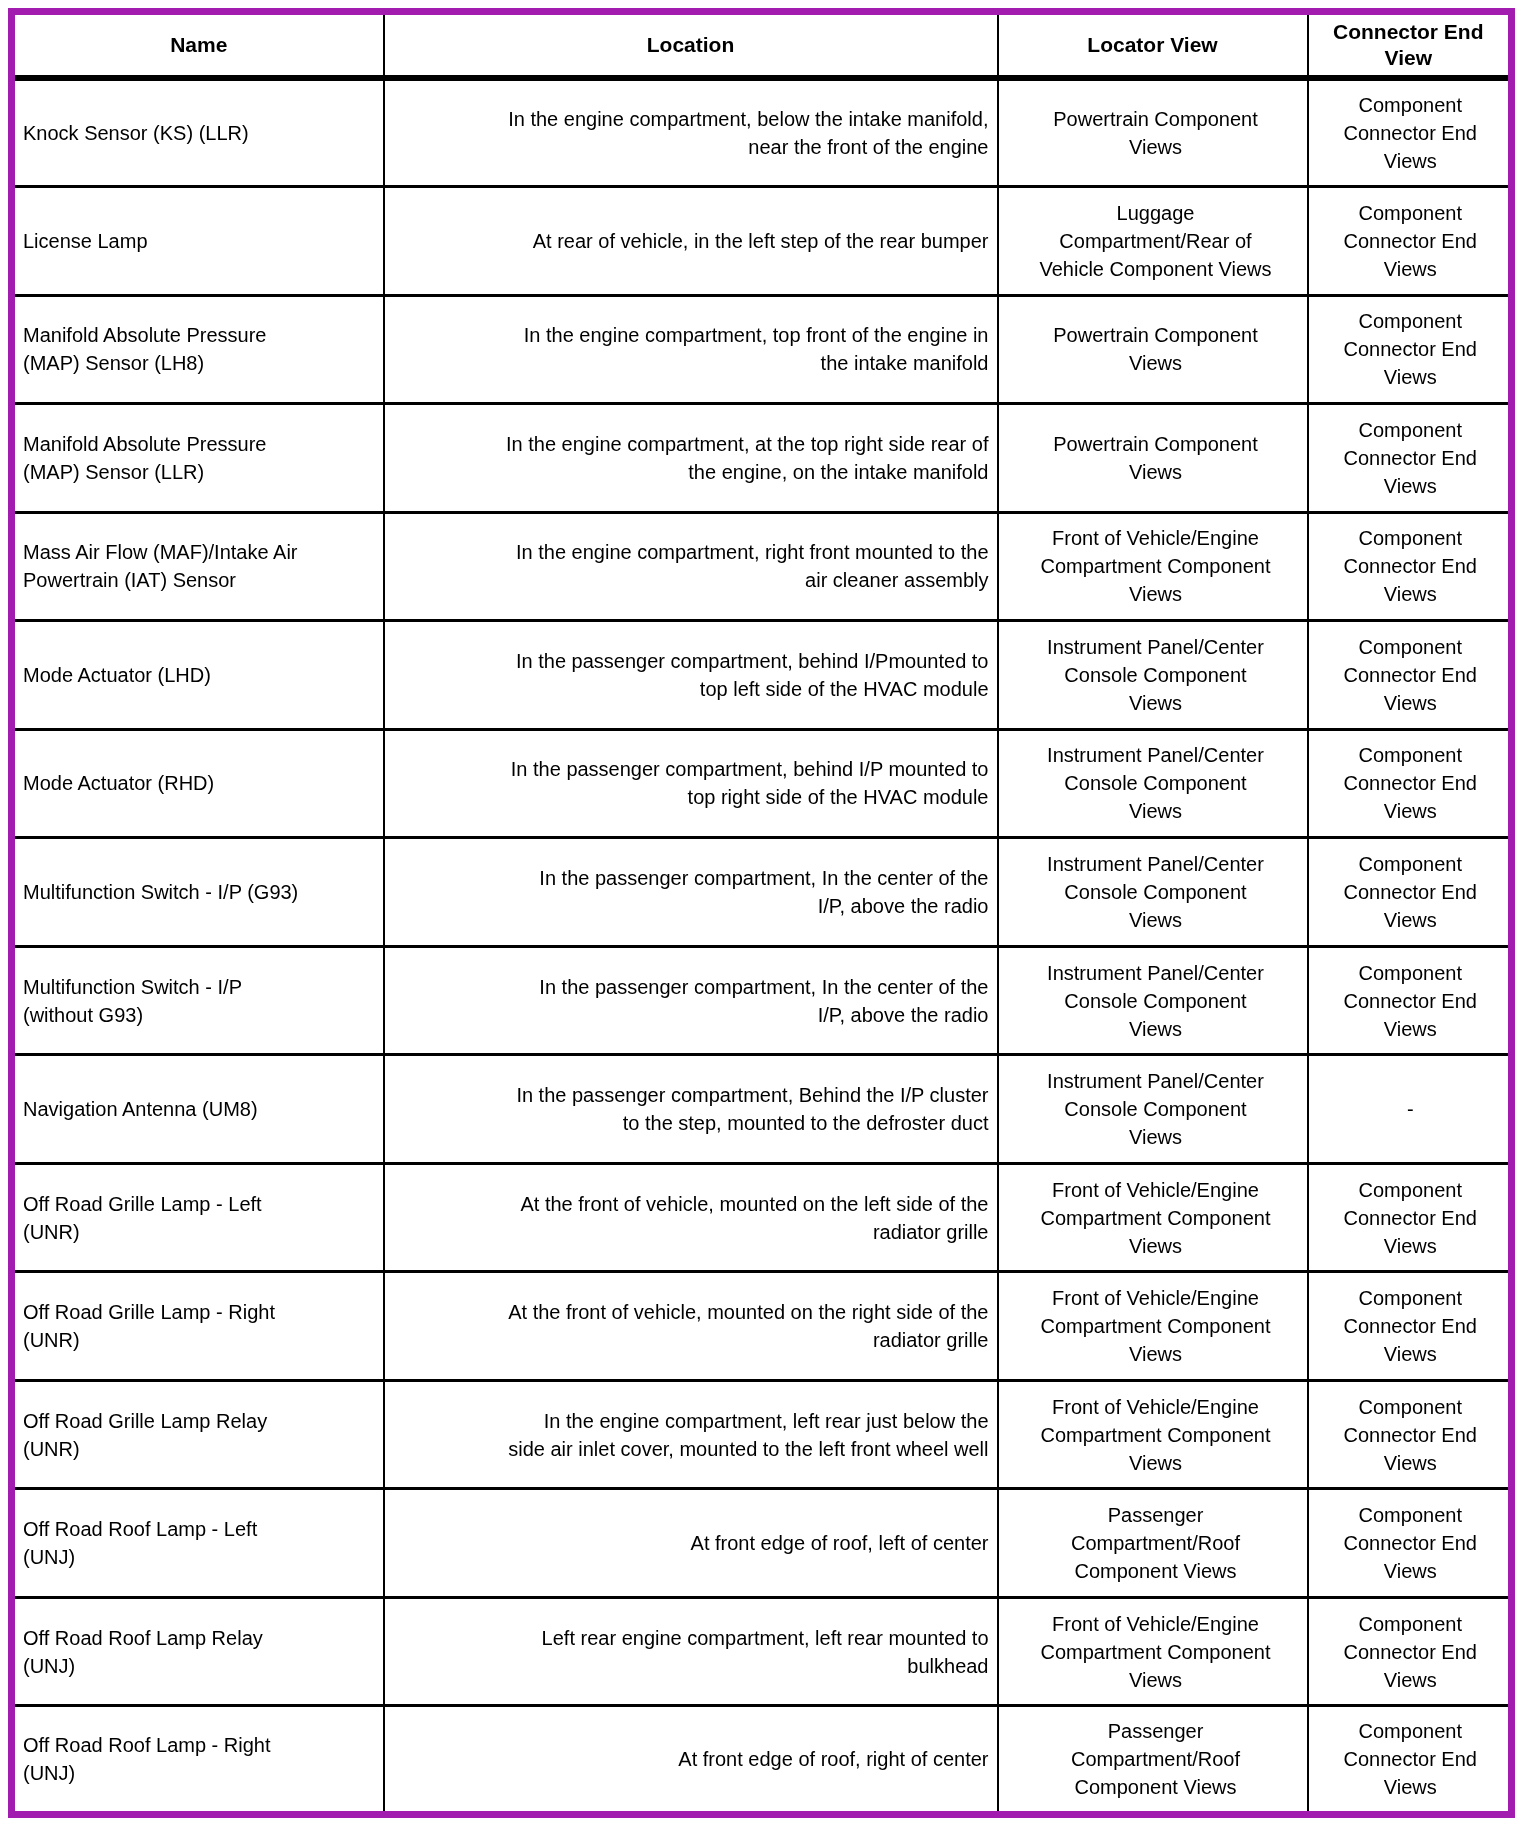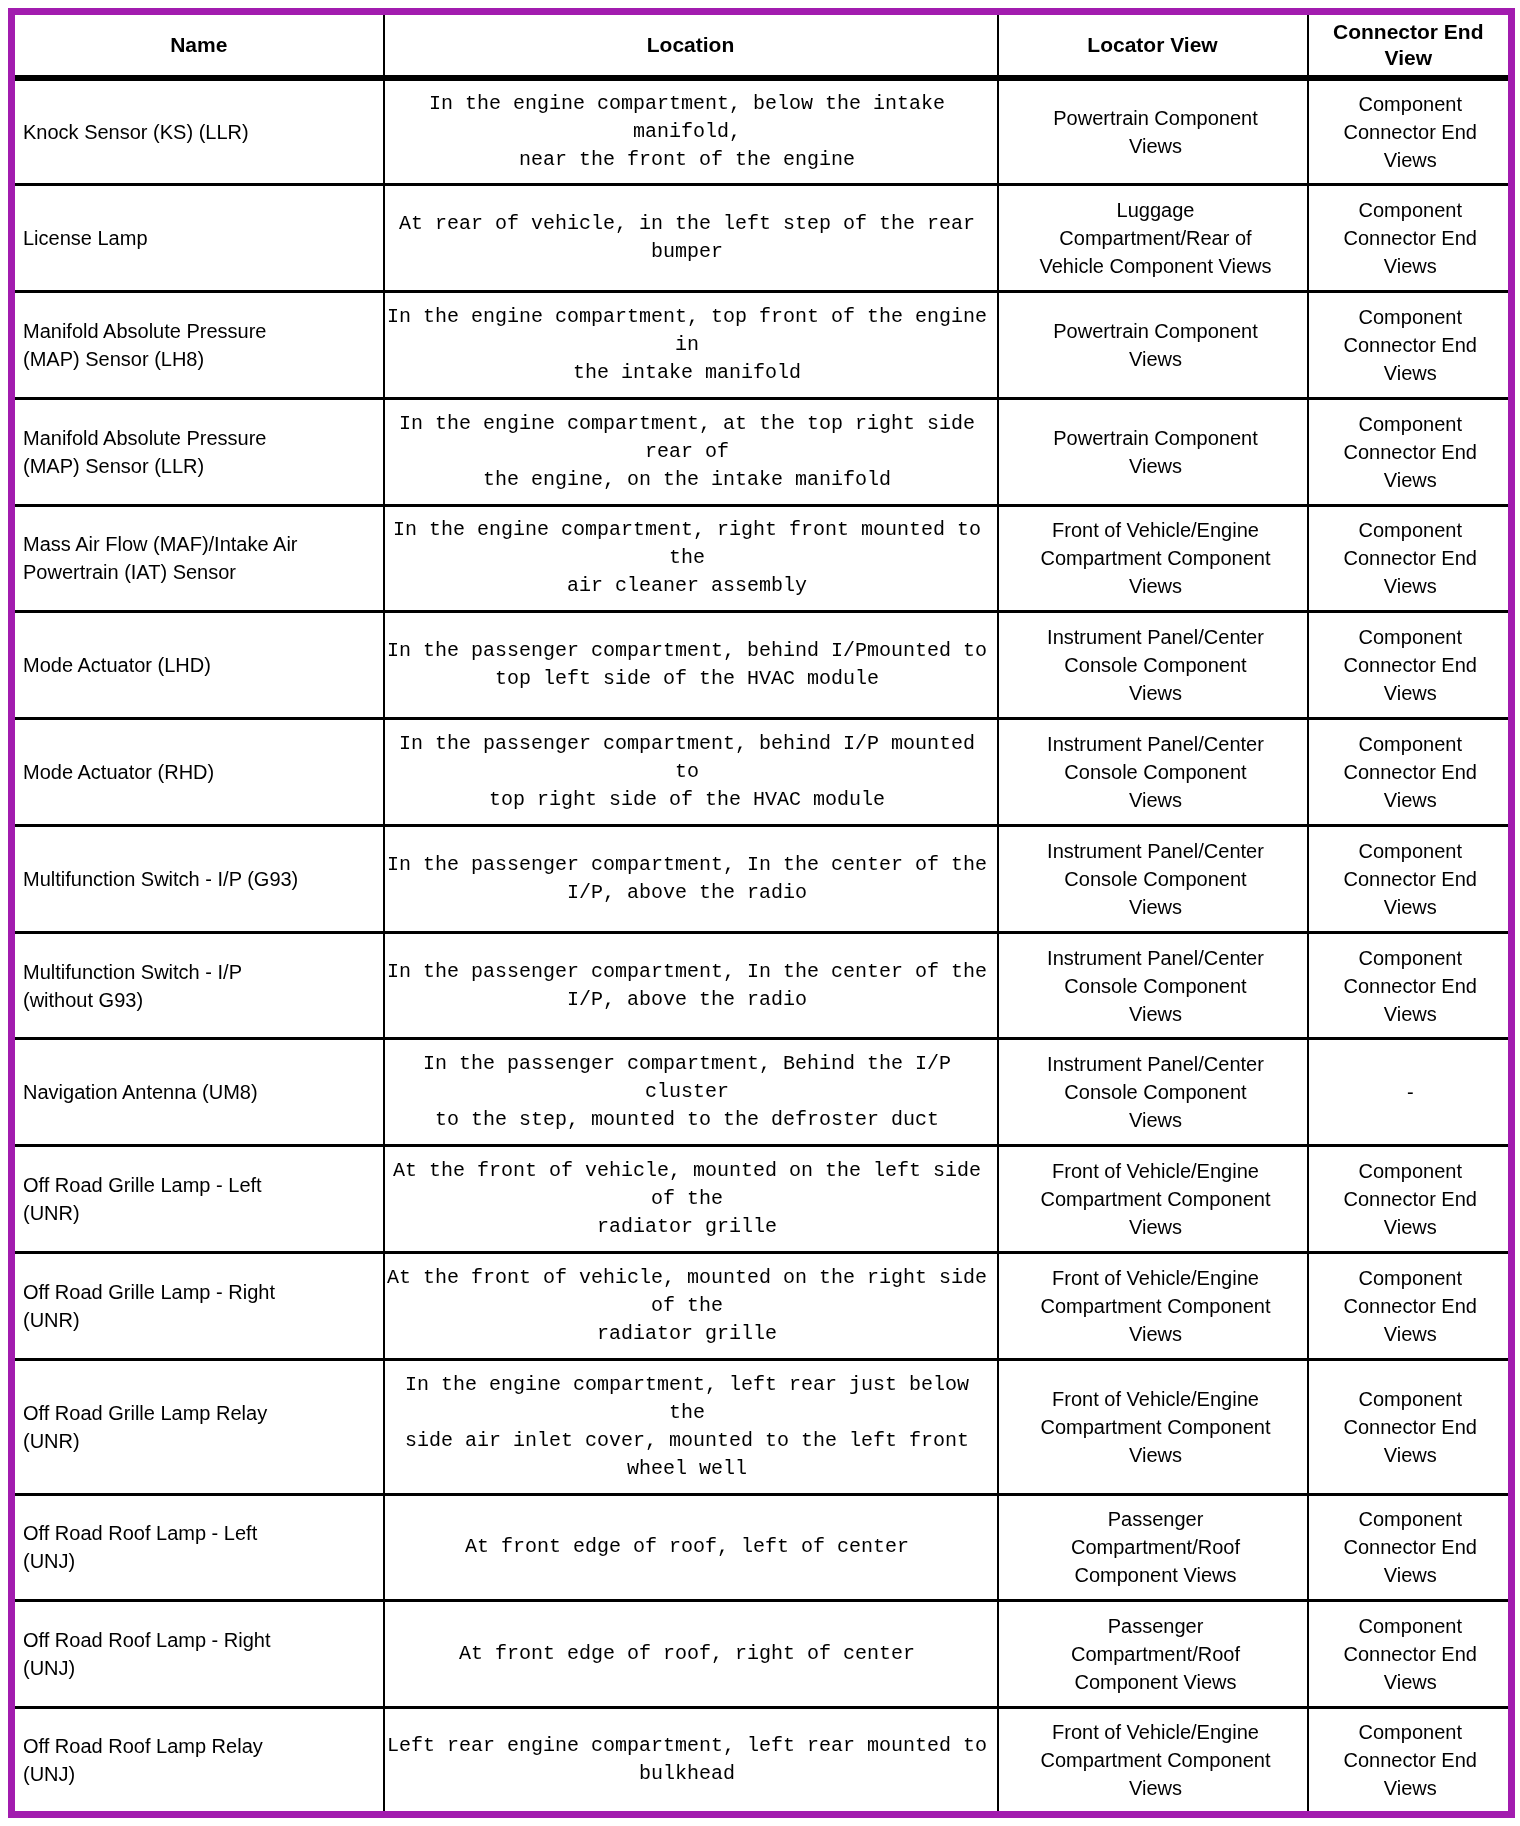--- a/index.html
+++ b/index.html
@@ -43,21 +43,21 @@
   }
   td {
     height: 99px;
     border-top: 3px solid #000000;
     border-bottom: 3px solid #000000;
     font-size: 20px;
     line-height: 28px;
     padding: 5px 8px;
   }
   td.c-name   { text-align: left; }
-  td.c-loc    { text-align: center; padding-left: 1px; font-family: Liberation Mono, monospace; }
+  td.c-loc    { text-align: right; padding-left: 1px; }
   td.c-locv   { text-align: center; padding-left: 12px; padding-right: 6px; }
   td.c-cev    { text-align: center; padding-left: 8px; padding-right: 4px; }
 </style>
 </head>
 <body>
 
 <div class="page">
   <table class="locator">
     <colgroup>
       <col style="width:372px">
@@ -224,37 +224,37 @@
 (UNJ)</td>
         <td class="c-loc">At front edge of roof, left of center</td>
         <td class="c-locv">Passenger
 Compartment/Roof
 Component Views</td>
         <td class="c-cev">Component
 Connector End
 Views</td>
       </tr>
       <tr>
+        <td class="c-name">Off Road Roof Lamp Relay
+(UNJ)</td>
+        <td class="c-loc">Left rear engine compartment, left rear mounted to
+bulkhead</td>
+        <td class="c-locv">Front of Vehicle/Engine
+Compartment Component
+Views</td>
+        <td class="c-cev">Component
+Connector End
+Views</td>
+      </tr>
+      <tr>
         <td class="c-name">Off Road Roof Lamp - Right
 (UNJ)</td>
         <td class="c-loc">At front edge of roof, right of center</td>
         <td class="c-locv">Passenger
 Compartment/Roof
 Component Views</td>
         <td class="c-cev">Component
 Connector End
 Views</td>
       </tr>
-      <tr>
-        <td class="c-name">Off Road Roof Lamp Relay
-(UNJ)</td>
-        <td class="c-loc">Left rear engine compartment, left rear mounted to
-bulkhead</td>
-        <td class="c-locv">Front of Vehicle/Engine
-Compartment Component
-Views</td>
-        <td class="c-cev">Component
-Connector End
-Views</td>
-      </tr>
     </tbody>
   </table>
 </div>
 
 </body></html>

